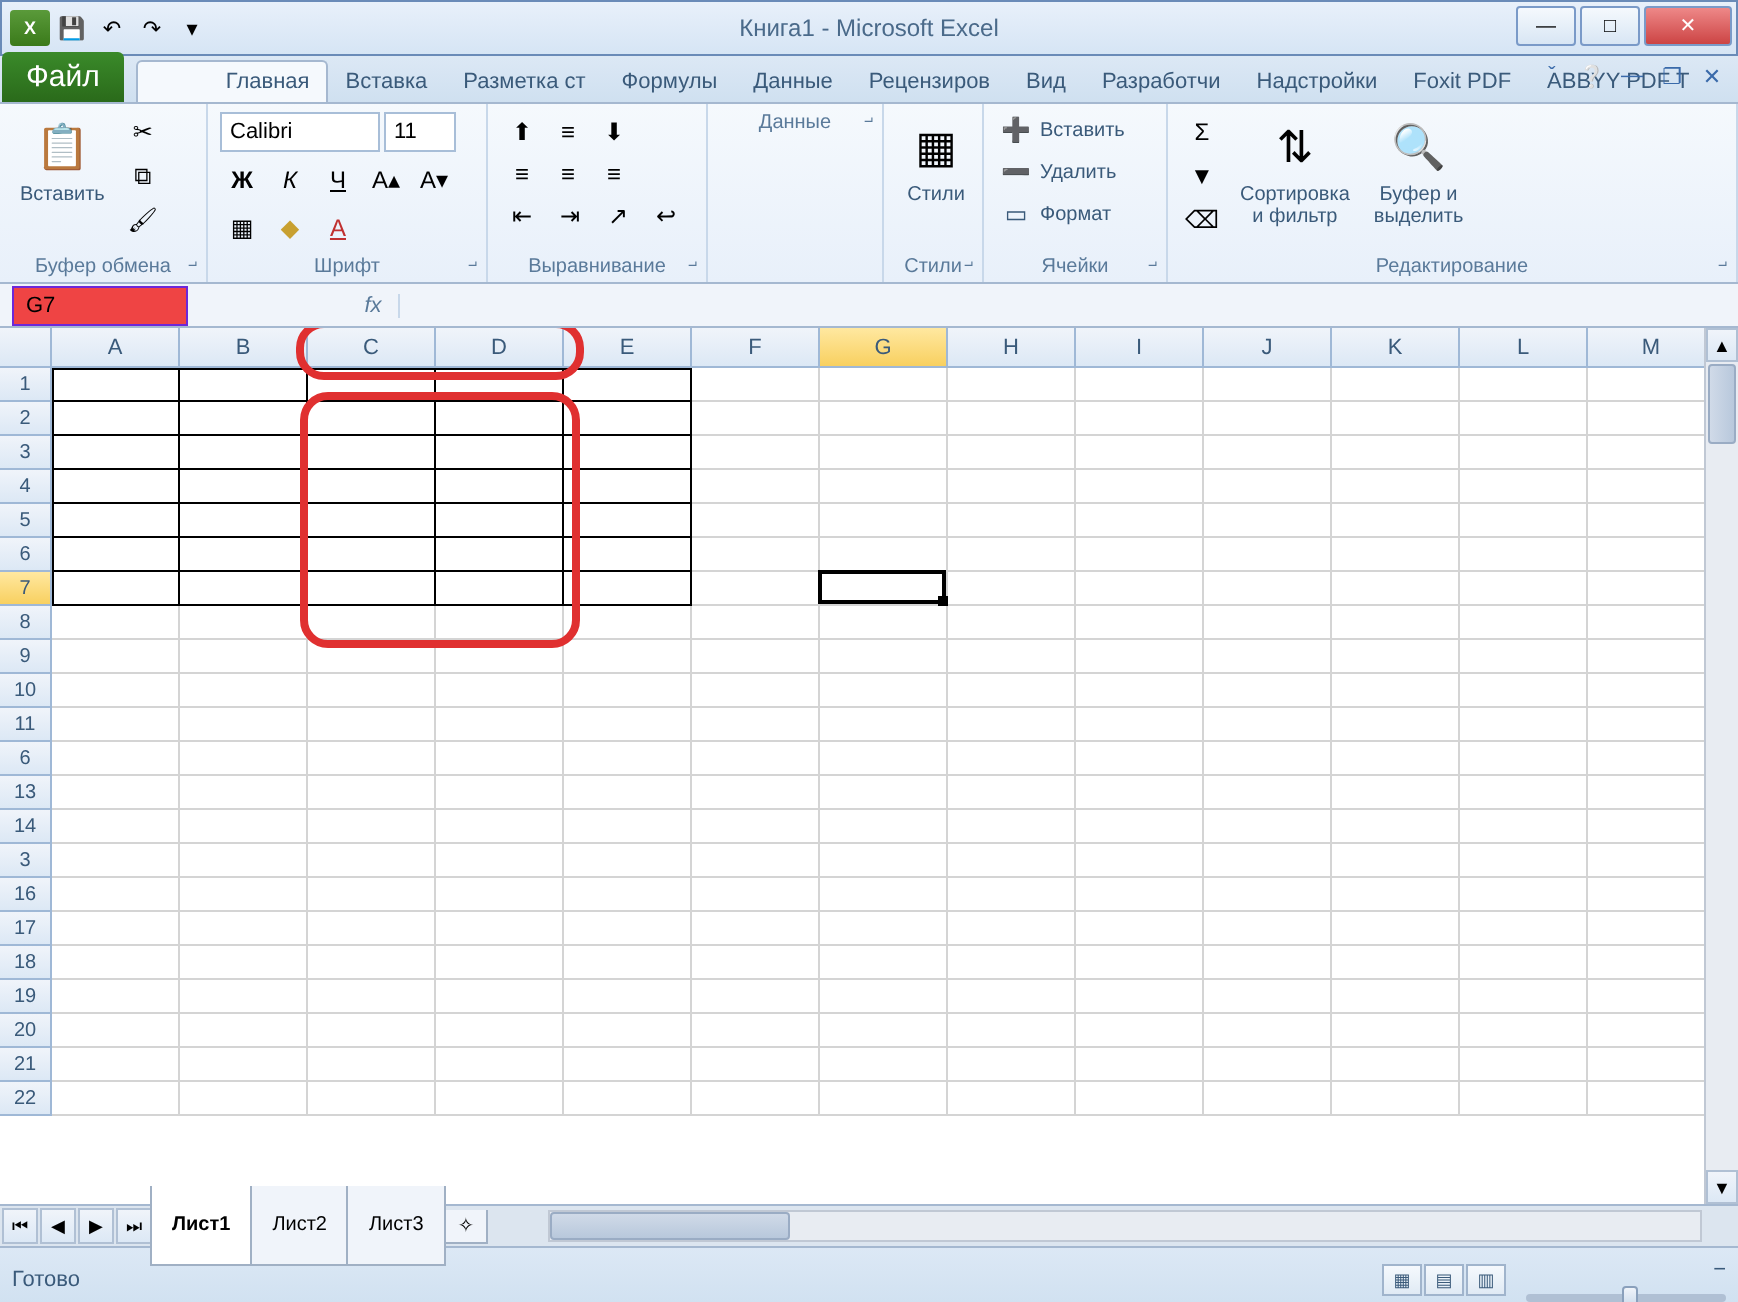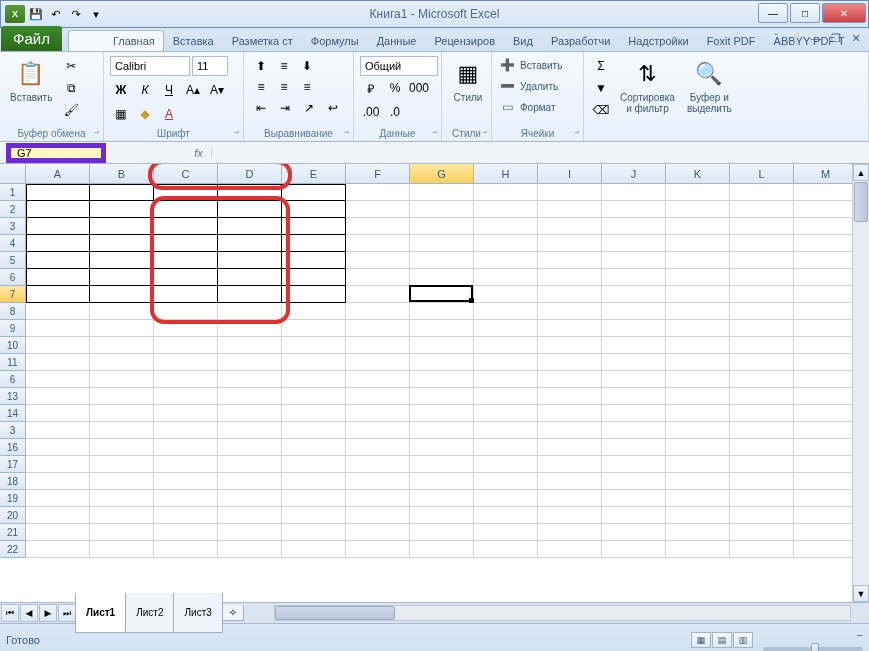--- a/index.html
+++ b/index.html
@@ -38,21 +38,21 @@
 .font-sel { border: 1px solid #a8bed8; background: #fff; font-size: 11px; height: 20px; padding: 0 4px; }
 .font-name { width: 80px; }
 .font-size { width: 36px; }
 .align-grid { display: grid; grid-template-columns: repeat(3, 22px); gap: 1px; }
 .num-sel { border: 1px solid #a8bed8; background: #fff; font-size: 11px; height: 20px; width: 78px; padding: 0 4px; }
 .med-btn { display: flex; align-items: center; gap: 4px; font-size: 10px; color: #3a5a7a; padding: 1px 2px; cursor: pointer; }
 .med-btn .icon { width: 16px; height: 16px; display: flex; align-items: center; justify-content: center; font-size: 12px; }
 
 
 .formula-bar { height: 22px; border-bottom: 1px solid #a5b8d0; display: flex; align-items: center; background: #f0f4fa; }
-.name-box { width: 100px; height: 20px; border: 5px solid #6d28d9; background: #fef9c3; font-size: 11px; padding: 0 6px; margin-left: 6px; display: flex; align-items: center; }
+.name-box { width: 88px; height: 20px; border: 1px solid #6d28d9; background: #ef4444; font-size: 11px; padding: 0 6px; margin-left: 6px; display: flex; align-items: center; }
 .fx-btn { width: 26px; text-align: center; font-size: 11px; font-style: italic; color: #5a7a9a; border-right: 1px solid #c8d8ea; margin-left: 80px; }
 .formula-input { flex: 1; height: 18px; border: none; background: transparent; font-size: 11px; padding: 0 4px; }
 
 
 .grid-area { position: relative; height: 438px; overflow: hidden; background: #fff; }
 .sel-all { position: absolute; left: 0; top: 0; width: 26px; height: 20px; background: linear-gradient(#f0f4fa, #dce8f5); border-right: 1px solid #9fb8d6; border-bottom: 1px solid #9fb8d6; }
 .col-headers { position: absolute; left: 26px; top: 0; height: 20px; display: flex; }
 .col-h { width: 64px; background: linear-gradient(#f0f4fa, #dce8f5); border-right: 1px solid #9fb8d6; border-bottom: 1px solid #9fb8d6; text-align: center; font-size: 11px; color: #3a5a7a; line-height: 20px; }
 .col-h.sel { background: linear-gradient(#ffe8a0, #f8d060); }
 .row-headers { position: absolute; left: 0; top: 20px; width: 26px; }
@@ -192,32 +192,20 @@
         <div class="small-btn">⇤</div>
         <div class="small-btn">⇥</div>
         <div class="small-btn">↗</div>
         <div class="small-btn">↩</div>
       </div>
     </div>
     <div class="group-label">Выравнивание</div>
   </div>
 
   <div class="group" style="width:88px">
-    <div class="group-body" style="flex-direction:column;gap:2px">
-      <input class="num-sel" value="Общий" style="">
-      <div class="font-row">
-        <div class="small-btn">₽</div>
-        <div class="small-btn">%</div>
-        <div class="small-btn">000</div>
-      </div>
-      <div class="font-row">
-        <div class="small-btn">.00</div>
-        <div class="small-btn">.0</div>
-      </div>
-    </div>
     <div class="group-label">Данные</div>
   </div>
 
   <div class="group" style="width:50px">
     <div class="group-body">
       <div class="big-btn">
         <span class="icon">▦</span>
         <span class="lbl">Стили</span>
       </div>
     </div>
@@ -253,20 +241,21 @@
         <span class="icon">⇅</span>
         <span class="lbl" style="white-space:pre">Сортировка
 и фильтр</span>
       </div>
       <div class="big-btn">
         <span class="icon">🔍</span>
         <span class="lbl" style="white-space:pre">Буфер и
 выделить</span>
       </div>
     </div>
+    <div class="group-label">Редактирование</div>
   </div>
 </div>
 
 <div class="formula-bar">
   <div class="name-box">G7</div>
   <div class="fx-btn">fx</div>
   <input class="formula-input" style="">
 </div>
 
 <div class="grid-area">

